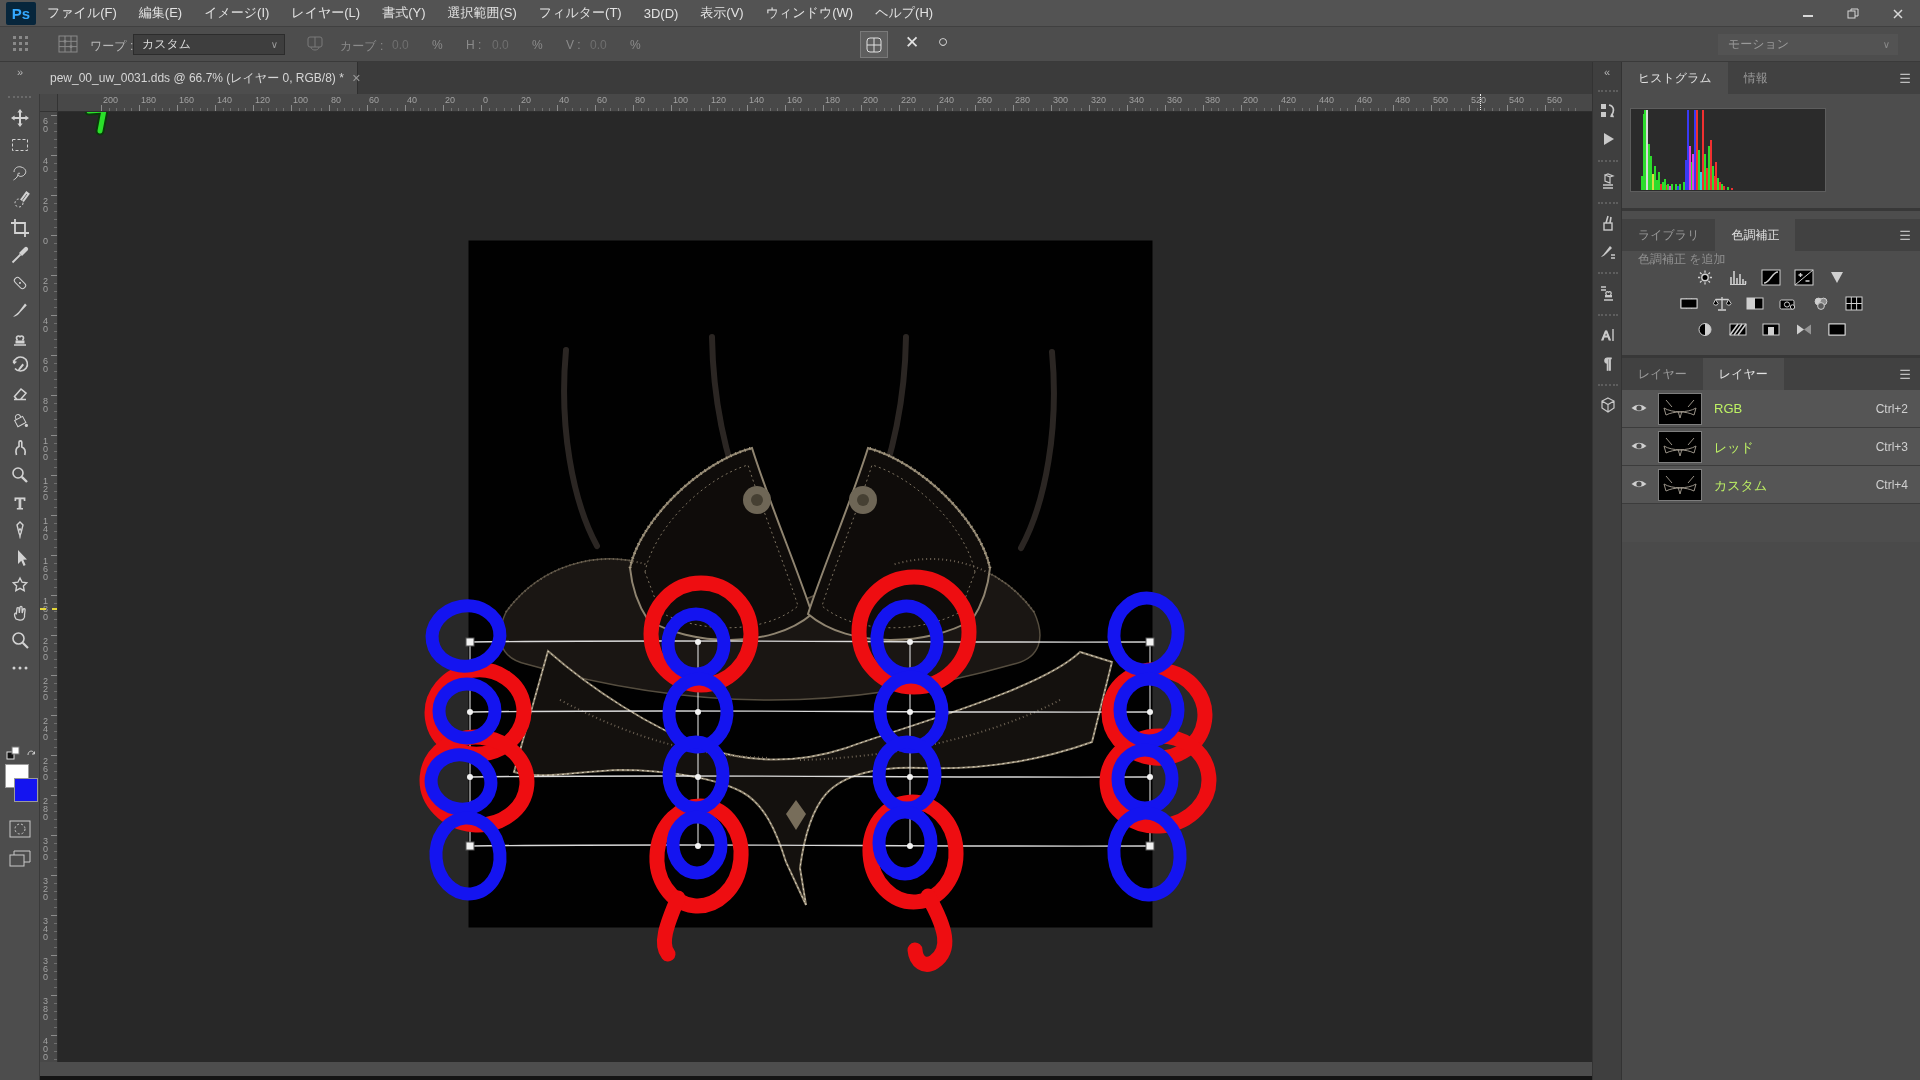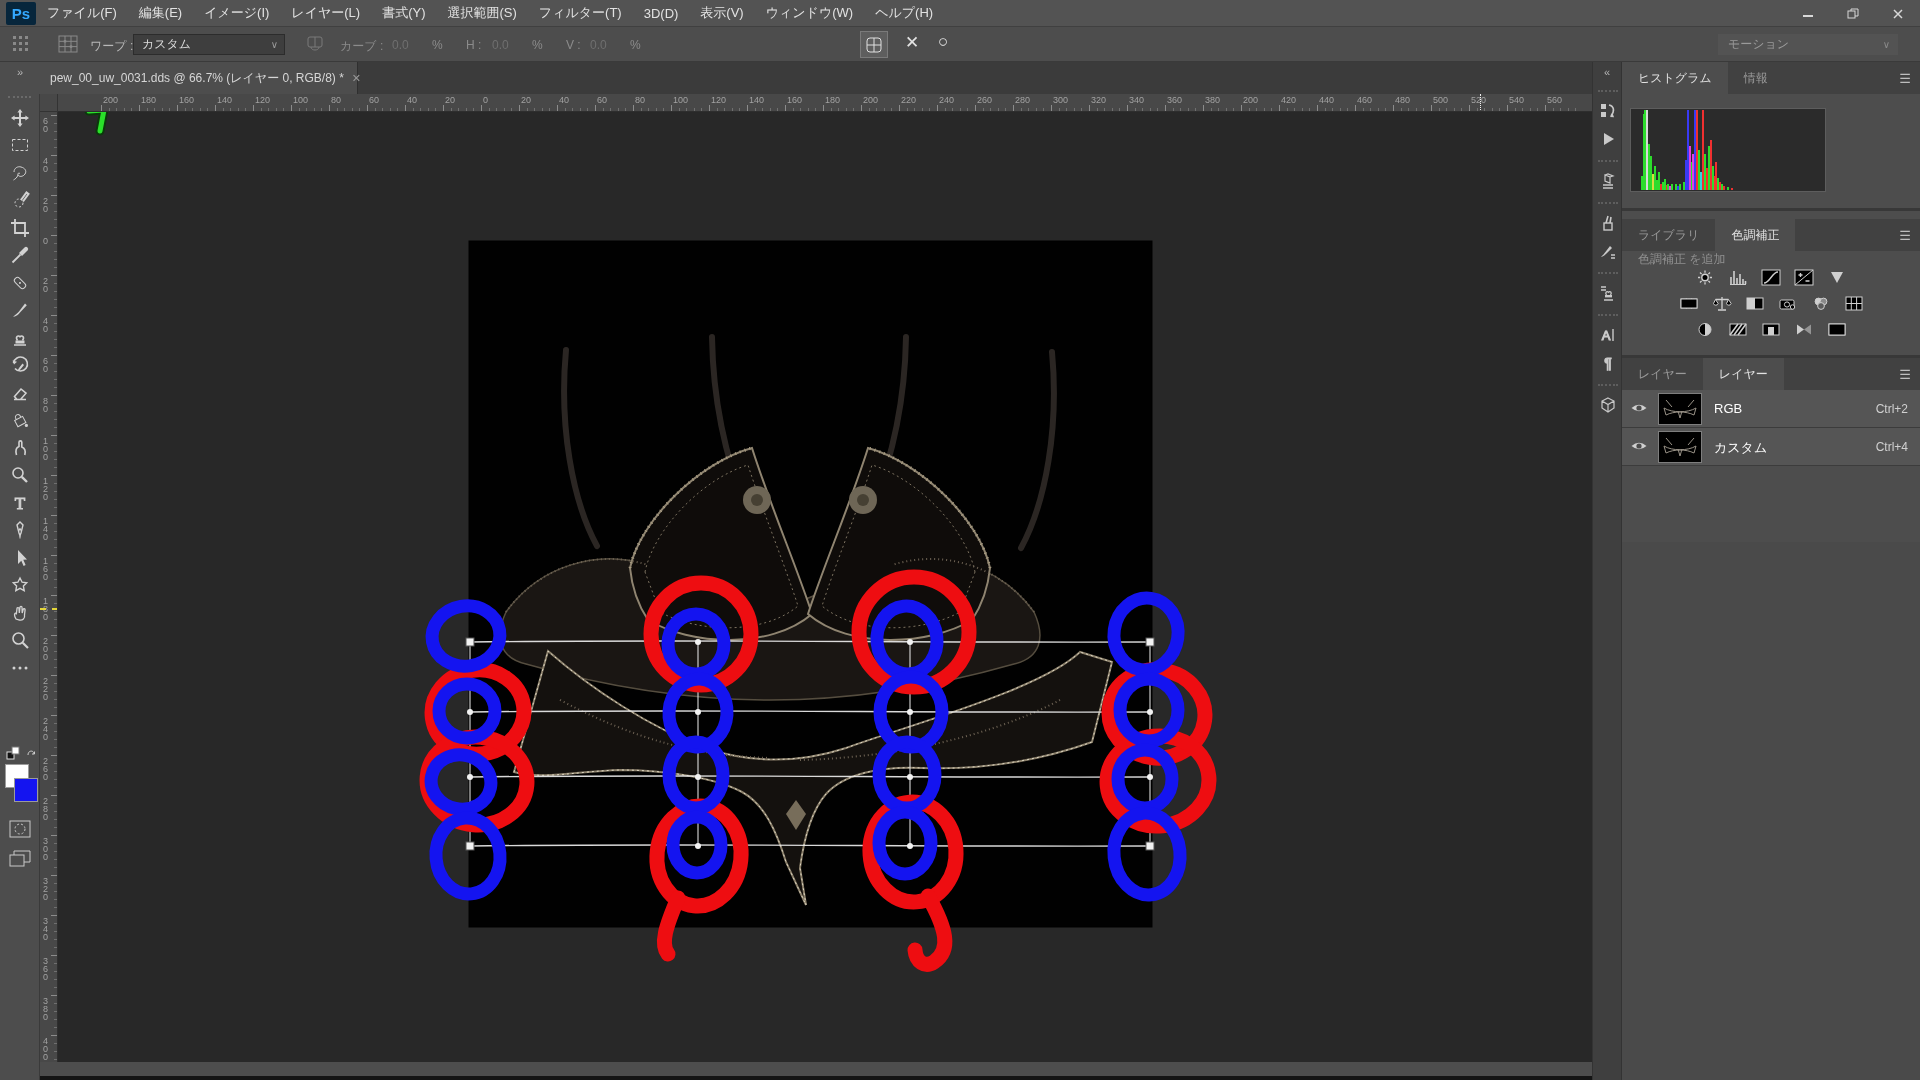--- a/index.html
+++ b/index.html
@@ -84,21 +84,21 @@
   #adj-label { position:absolute; left:16px; top:40px; font-size:12px; color:#909090; }
   .adj-row { position:absolute; left:0; width:298px; display:flex; justify-content:center; gap:9px; }
   .adj-icon { width:24px; height:17px; display:flex; align-items:center; justify-content:center; }
   .adj-icon svg * { stroke:#cfcfcf; }
   .adj-icon svg .f { fill:#cfcfcf; stroke:none; }
 
   #channel-rows { position:absolute; left:0; top:32px; width:298px; }
   .chan-row { position:relative; width:298px; height:38px; background:#555555; border-bottom:1px solid #3c3c3c; }
   .chan-eye { position:absolute; left:8px; top:11px; }
   .chan-thumb { position:absolute; left:36px; top:3px; width:44px; height:32px; background:#000; border:1px solid #7e7e7e; }
-  .chan-name { position:absolute; left:92px; top:11px; font-size:13px; color:#ffffff;text-align:center; }
+  .chan-name { position:absolute; left:92px; top:11px; font-size:13px; color:#bef264;text-align:center; }
   .chan-short { position:absolute; right:12px; top:12px; font-size:12px; color:#d0d0d0; }
   #chan-empty { position:absolute; left:0; width:298px; background:#4a4a4a; }
 
   
   #statusbar { left:40px; top:1062px; width:1552px; height:14px; background:#404040; display:flex; align-items:center; }
   #status-zoom { color:#cccccc; font-size:11px; padding-left:6px; width:60px; }
   .status-div { width:1px; height:14px; background:#2e2e2e; margin-right:12px; }
   #status-file { color:#c4c4c4; font-size:11px; }
   #status-chev { color:#c4c4c4; font-size:10px; margin-left:28px; }
   #bottom-strip { left:40px; top:1076px; width:1552px; height:4px; background:#141414; }
@@ -1157,20 +1157,36 @@
                 <circle cx="9" cy="7" r="2.6" fill="#4a4a4a"></circle>
               </svg></span>
             <span class="chan-thumb"><svg width="42" height="30" viewBox="0 0 42 30">
                 <rect width="42" height="30" fill="#000"></rect>
                 <g stroke="#9a9388" fill="none" stroke-width="1">
                   <path d="M7 6 L13 13 M35 6 L29 13"></path>
                   <path d="M5 14 C13 19, 29 19, 37 14 L35 21 C27 17, 15 17, 7 21 Z"></path>
                   <path d="M19 17 L21 24 L23 17"></path>
                 </g>
               </svg></span>
+            <span class="chan-name">レッド</span>
+            <span class="chan-short">Ctrl+3</span>
+          </div>
+          <div class="chan-row">
+            <span class="chan-eye"><svg width="18" height="14" viewBox="0 0 18 14">
+                <path d="M1.5 7 Q9 0.5 16.5 7 Q9 13.5 1.5 7Z" fill="#cfcfcf" stroke="none"></path>
+                <circle cx="9" cy="7" r="2.6" fill="#4a4a4a"></circle>
+              </svg></span>
+            <span class="chan-thumb"><svg width="42" height="30" viewBox="0 0 42 30">
+                <rect width="42" height="30" fill="#000"></rect>
+                <g stroke="#9a9388" fill="none" stroke-width="1">
+                  <path d="M7 6 L13 13 M35 6 L29 13"></path>
+                  <path d="M5 14 C13 19, 29 19, 37 14 L35 21 C27 17, 15 17, 7 21 Z"></path>
+                  <path d="M19 17 L21 24 L23 17"></path>
+                </g>
+              </svg></span>
             <span class="chan-name">カスタム</span>
             <span class="chan-short">Ctrl+4</span>
           </div>
         </div>
       <div id="chan-empty" style="top: 184px; height: 804px;"></div>
 
     </div>
   </div>
 
   <div id="bottom-strip" class="abs"></div>

